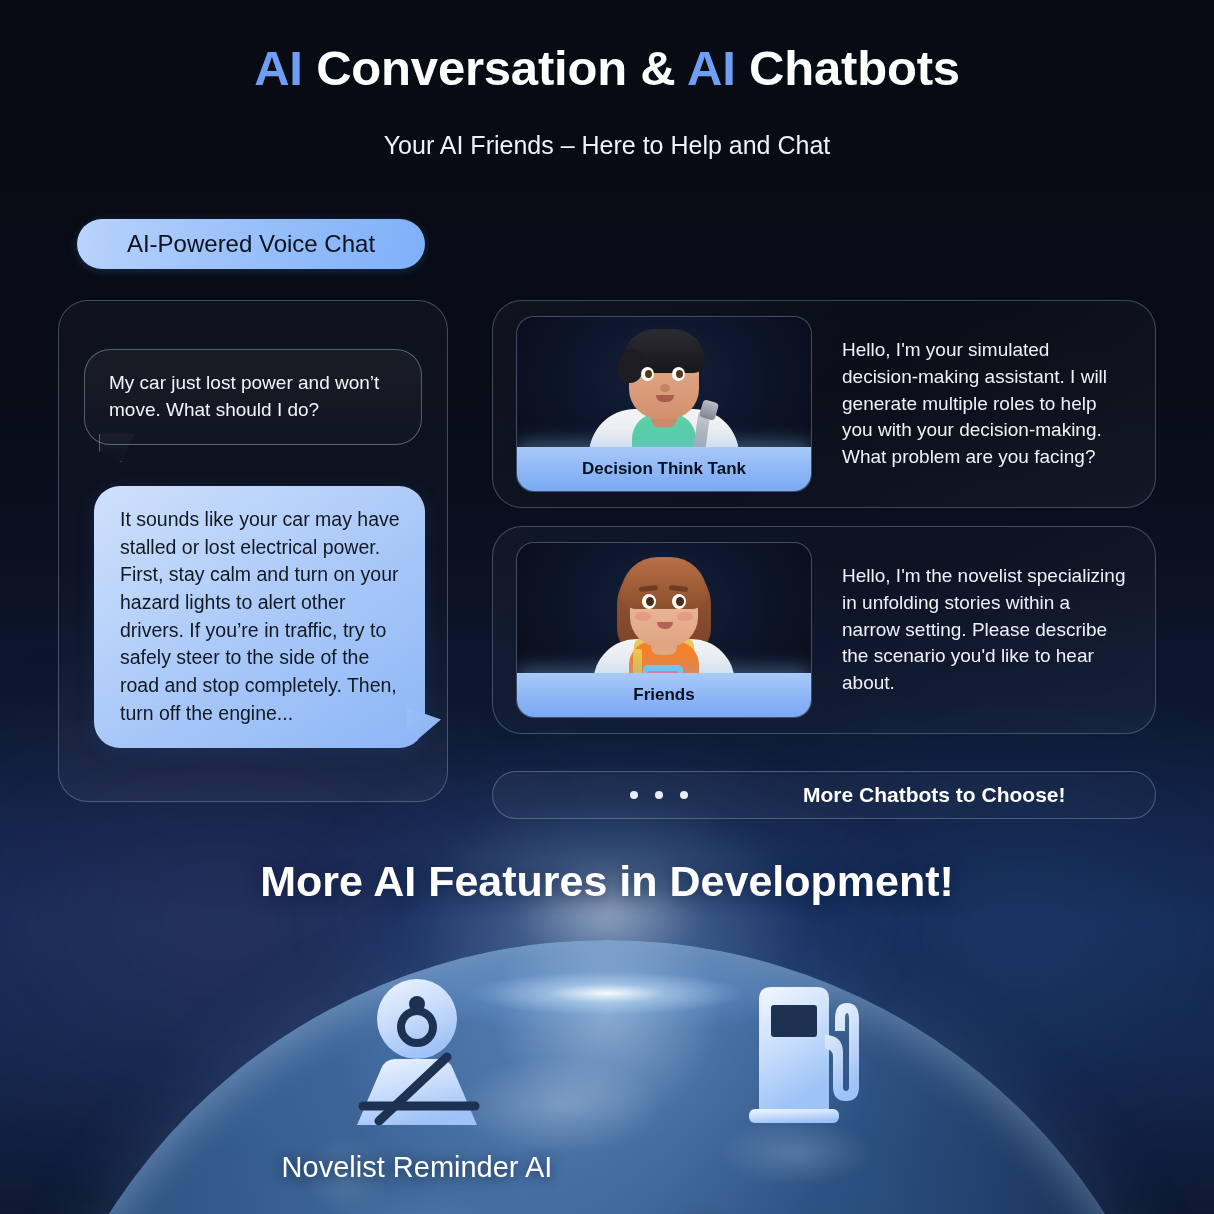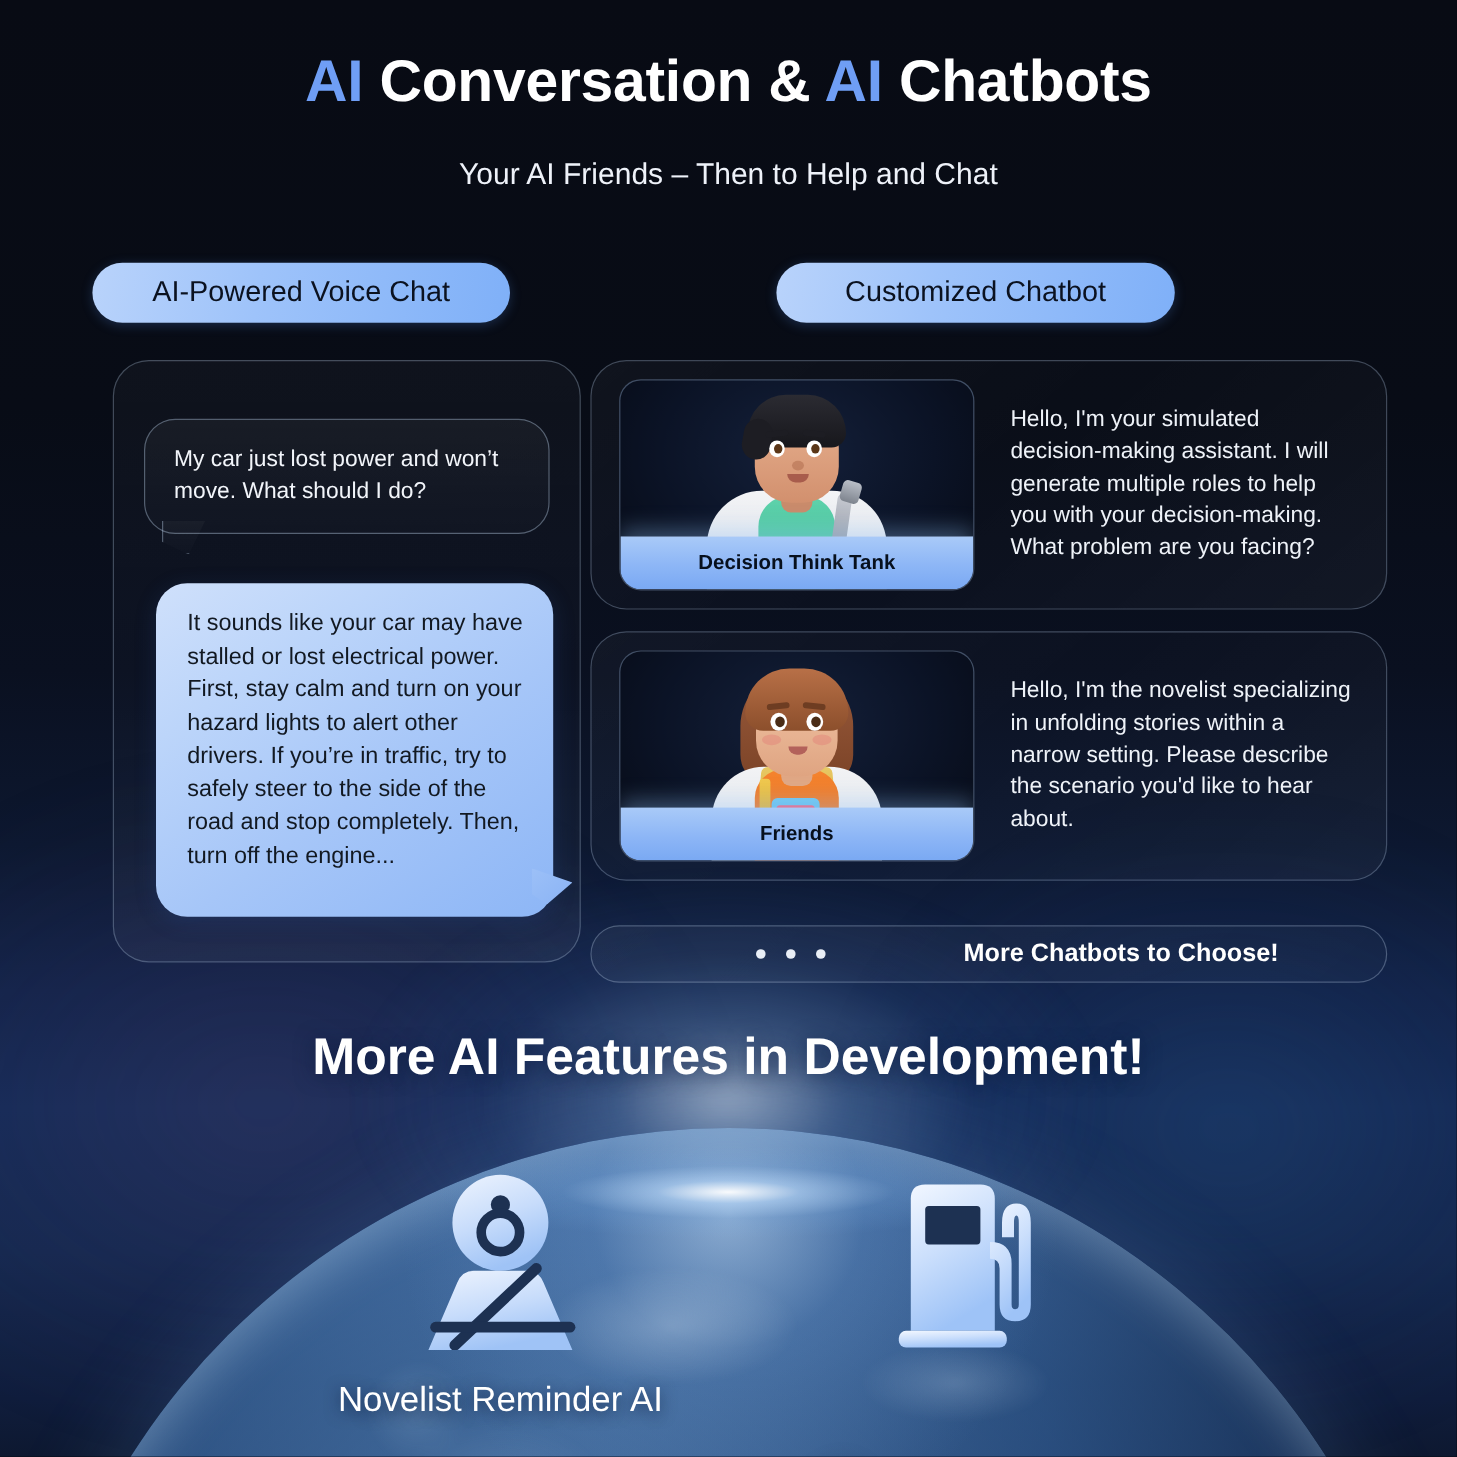--- a/index.html
+++ b/index.html
@@ -101,21 +101,20 @@
   }
   #pill-voice { left:77px; top:219px; width:348px; }
   #pill-bot   { left:647px; top:219px; width:332px; }
 
   
   #left-panel {
     position:absolute; left:58px; top:300px; width:390px; height:502px;
     border-radius:30px; z-index:5;
     border:1px solid rgba(170,190,215,0.33);
     background:linear-gradient(180deg, rgba(255,255,255,0.030) 0%, rgba(255,255,255,0.015) 55%, rgba(255,255,255,0.045) 100%);
-    margin-left:36px;
   }
   
   #bubble-user {
     position:absolute; left:25px; top:48px; width:338px; min-height:96px;
     border-radius:26px;
     border:1px solid rgba(175,195,220,0.42);
     background:linear-gradient(180deg, rgba(255,255,255,0.045), rgba(255,255,255,0.015));
     padding:20px 20px 18px 24px;
     color:#f2f5fa; font-size:19px; line-height:1.42;
   }
@@ -125,21 +124,21 @@
     border-left:1px solid rgba(175,195,220,0.42);
     border-bottom:1px solid rgba(175,195,220,0.42);
     border-bottom-left-radius:4px;
     clip-path:polygon(0 0, 100% 0, 62% 100%, 0 62%);
   }
   
   #bubble-ai {
     position:absolute; left:35px; top:185px; width:331px;
     border-radius:26px;
     background:linear-gradient(145deg, #cfe0fb 0%, #bcd5fa 26%, #a6c6f8 58%, #8db6f6 100%);
-    padding:20px 20px 36px 26px;
+    padding:20px 20px 20px 26px;
     color:#121922; font-size:19.5px; line-height:1.42;
     box-shadow:0 4px 18px rgba(40,80,160,0.22);
   }
   #bubble-ai .tail {
     position:absolute; right:-16px; bottom:10px; width:34px; height:30px;
     background:linear-gradient(140deg,#9cc0f7,#8ab3f5);
     clip-path:polygon(0 0, 100% 40%, 38% 100%, 0 72%);
   }
 
   
@@ -247,25 +246,24 @@
 
 <div id="stage">
 
   <div id="neb1"></div>
   <div id="neb2"></div>
   <div id="flare"></div>
   <div id="earth"></div>
 
   <div class="hdr">
     <div class="title"><span class="ai">AI</span><span> Conversation &amp; </span><span class="ai">AI</span><span> Chatbots</span></div>
-    <div class="subtitle">Your AI Friends – Then to Help and Chat</div>
+    <div class="subtitle">Your AI Friends – Here to Help and Chat</div>
   </div>
 
   <div class="pill" id="pill-voice">AI-Powered Voice Chat</div>
-  <div class="pill" id="pill-bot">Customized Chatbot</div>
 
   <div id="left-panel">
     <div id="bubble-user">
       <span>My car just lost power and won’t move. What should I do?</span>
       <span class="tail"></span>
     </div>
     <div id="bubble-ai">
       <span>It sounds like your car may have stalled or lost electrical power. First, stay calm and turn on your hazard lights to alert other drivers. If you’re in traffic, try to safely steer to the side of the road and stop completely. Then, turn off the engine...</span>
       <span class="tail"></span>
     </div>

